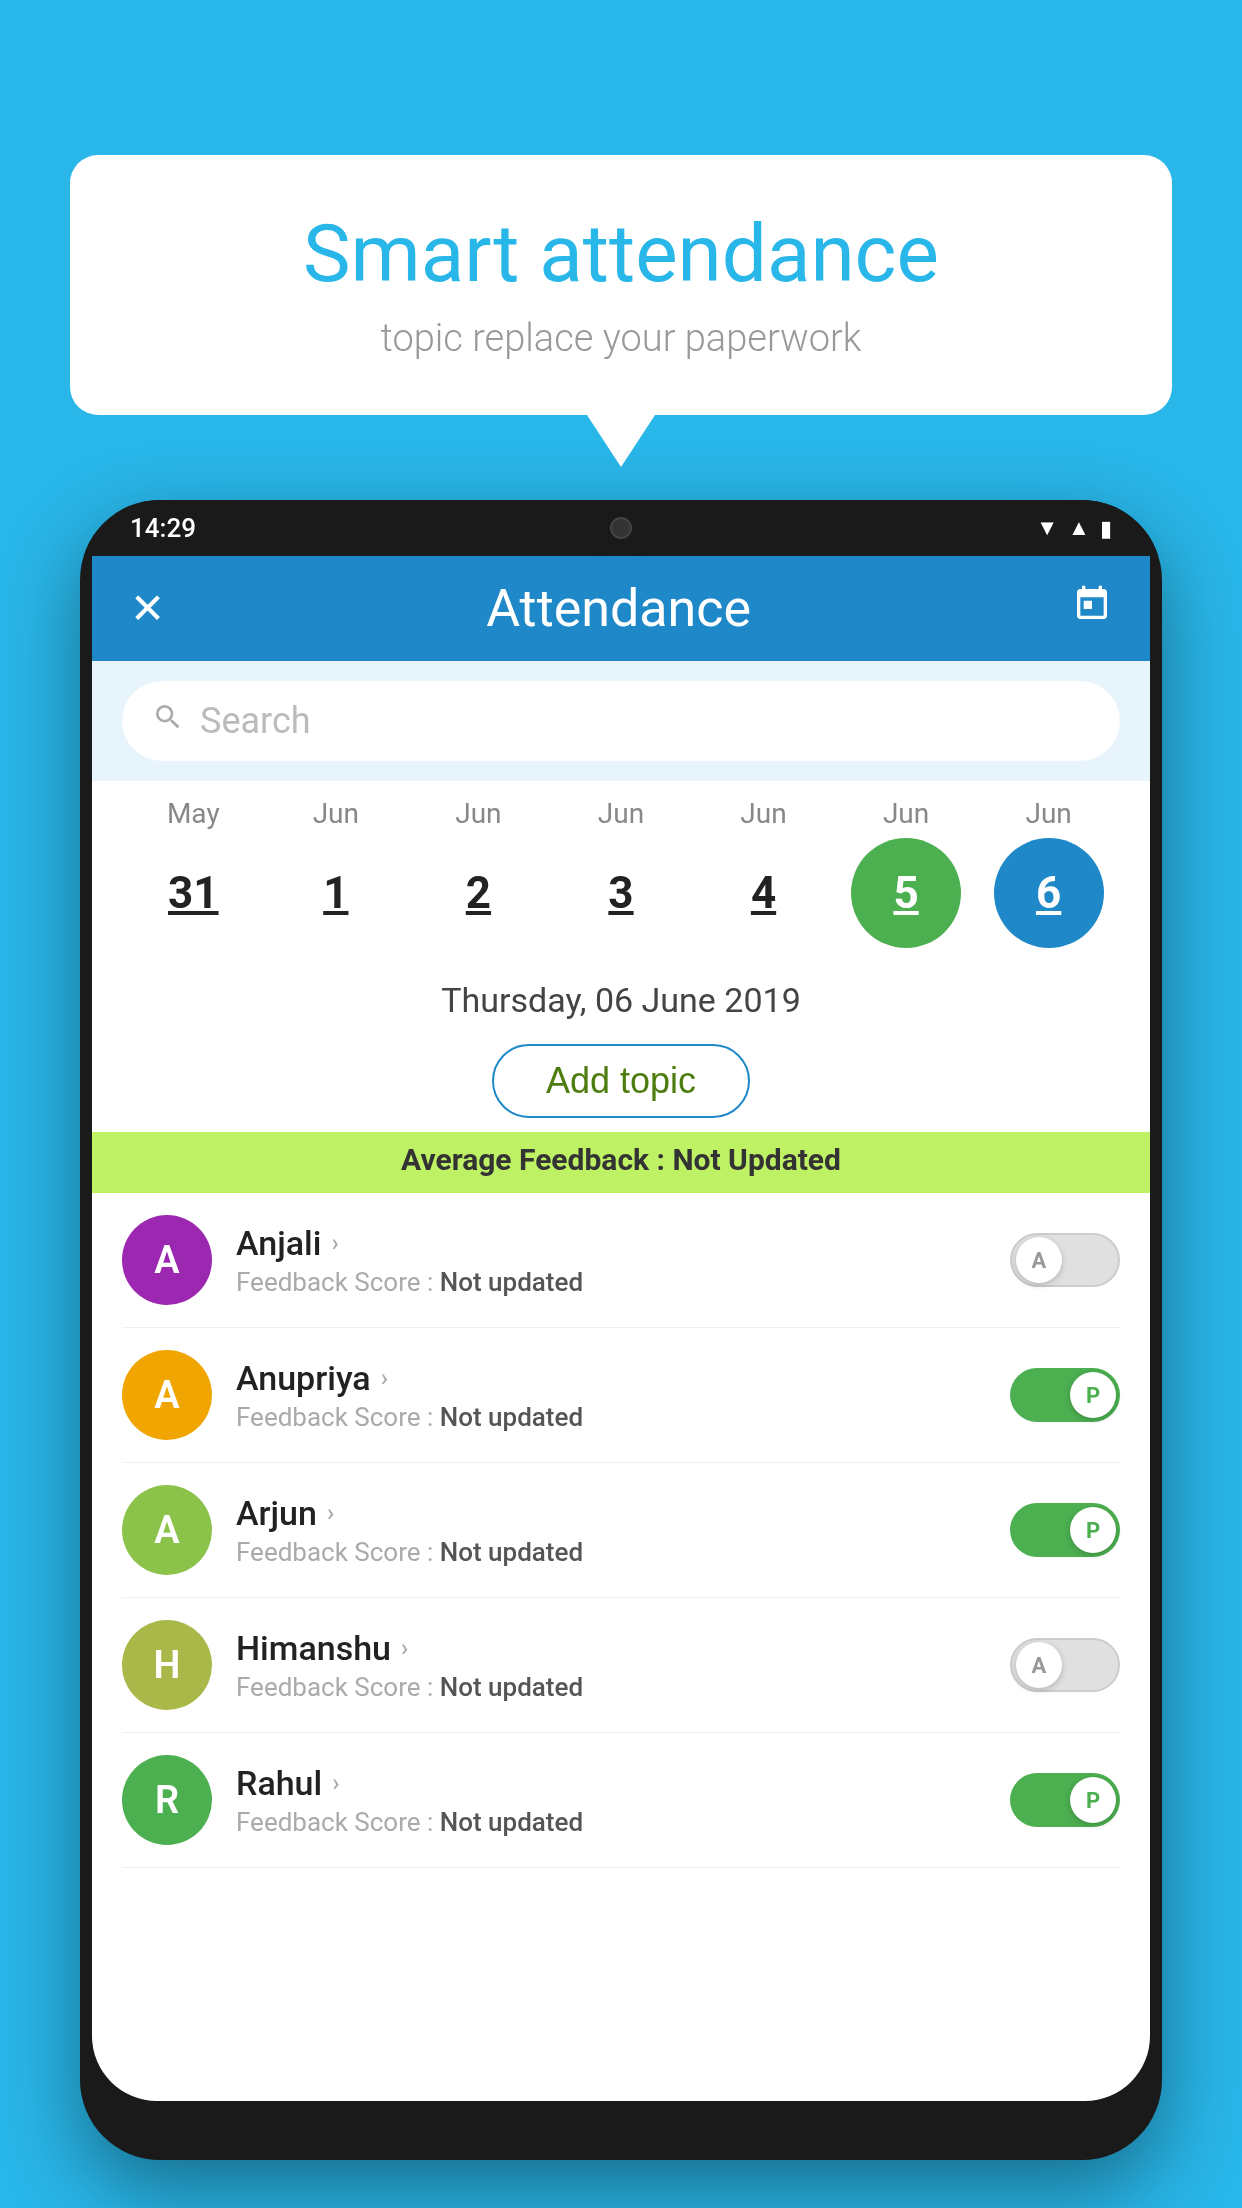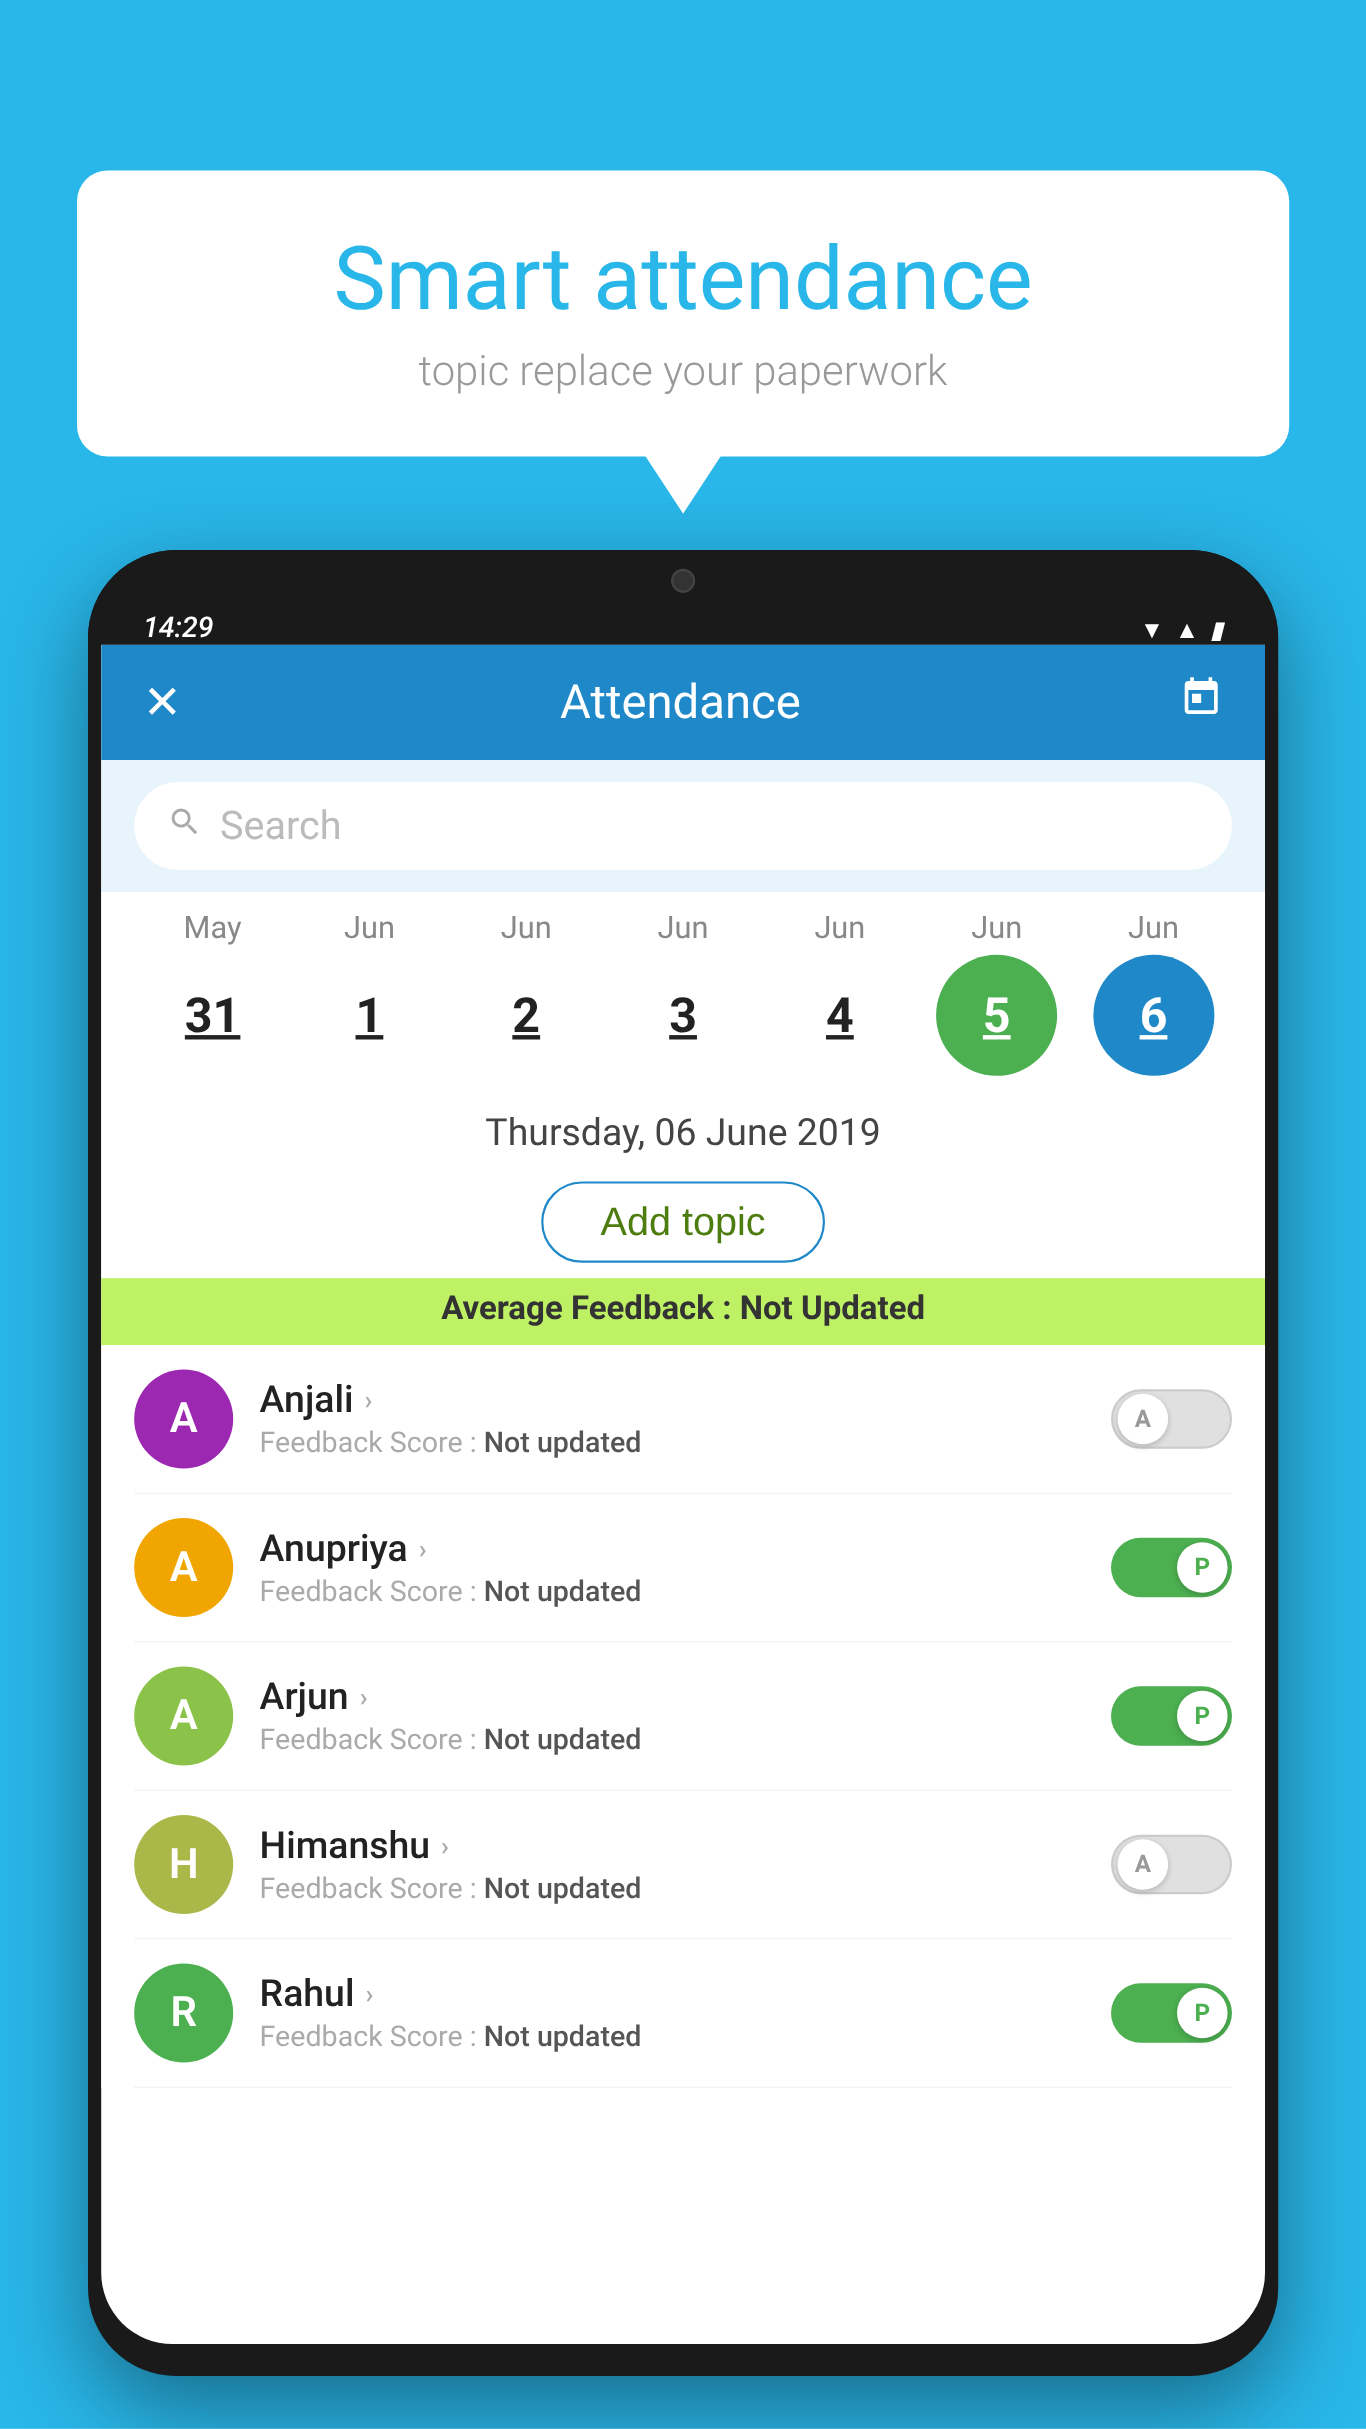--- a/index.html
+++ b/index.html
@@ -71,28 +71,27 @@
       width: 100%;
       height: 1660px;
       position: relative;
       box-shadow: 0 30px 80px rgba(0,0,0,0.4);
       overflow: hidden;
     }
 
     
     .phone-top-bar {
       background: #1a1a1a;
-      height: 86px;
-      display: flex;
-      align-items: flex-end;
+      height: 56px;
+      display: flex;
+      align-items: center;
       justify-content: space-between;
       padding: 0 50px;
       position: relative;
       z-index: 10;
-      font-style: italic;
     }
 
     .phone-notch {
       position: absolute;
       top: 0;
       left: 50%;
       transform: translateX(-50%);
       width: 120px;
       height: 55px;
       background: #1a1a1a;
@@ -147,21 +146,21 @@
     }
 
     .header-close {
       color: white;
       font-size: 42px;
       font-weight: 300;
     }
 
     .header-title {
       color: white;
-      font-size: 43px;
+      font-size: 52px;
       font-weight: 400;
       text-align: right;
     }
 
     .header-calendar {
       color: white;
       font-size: 36px;
     }
 
     

